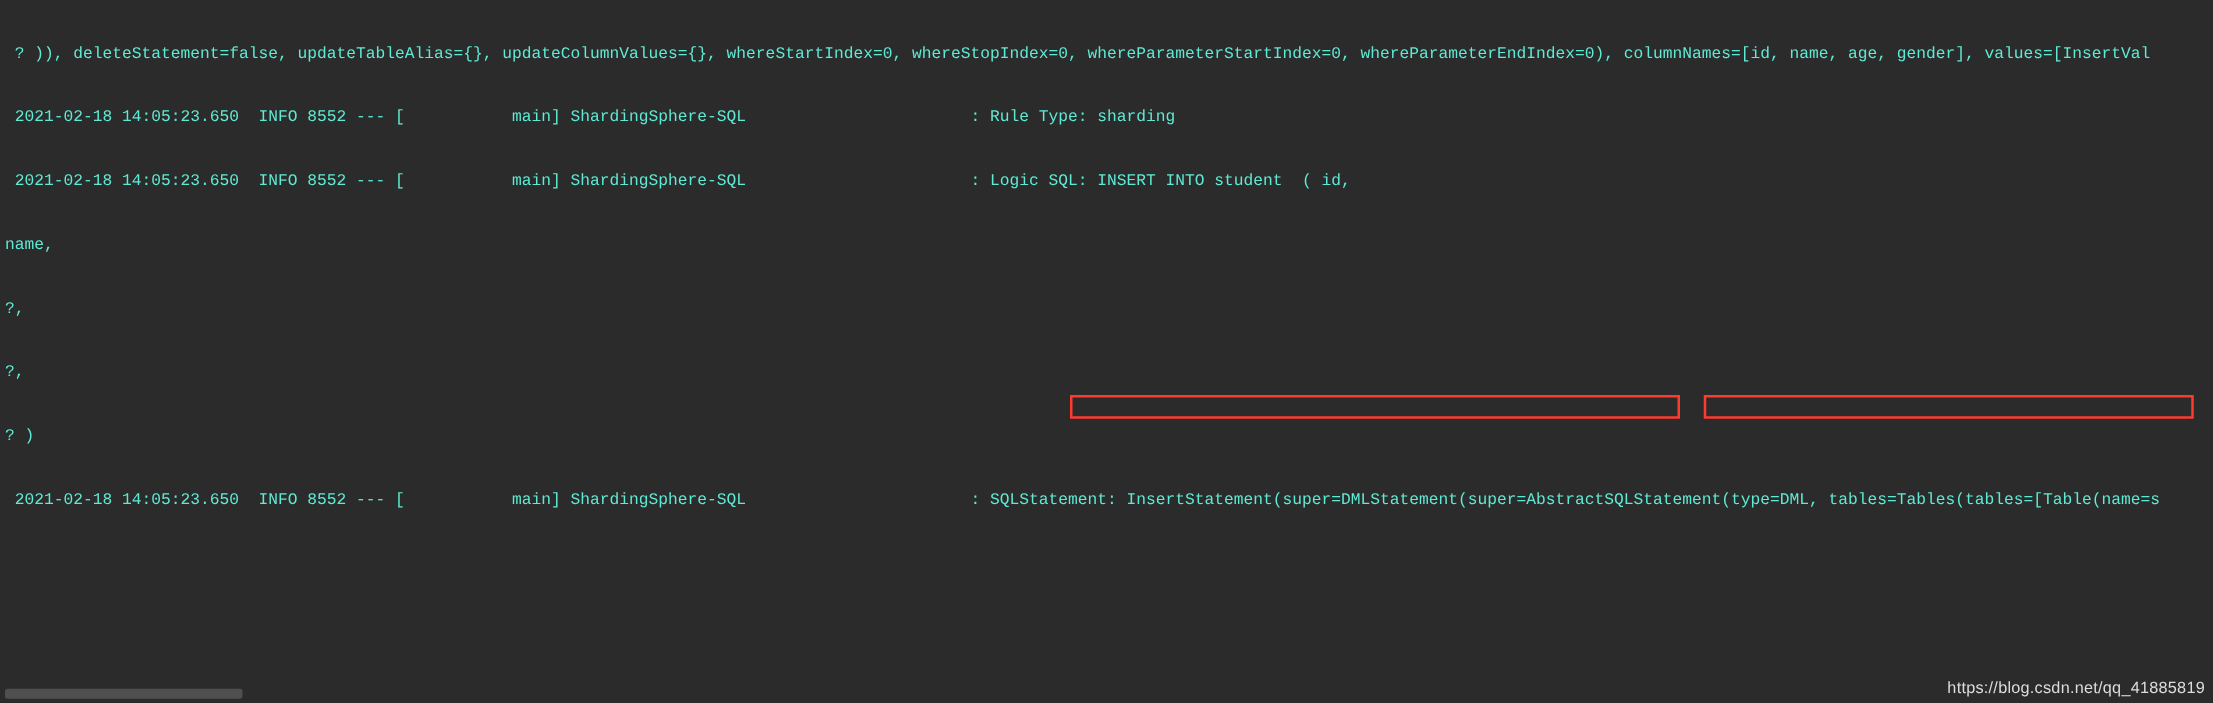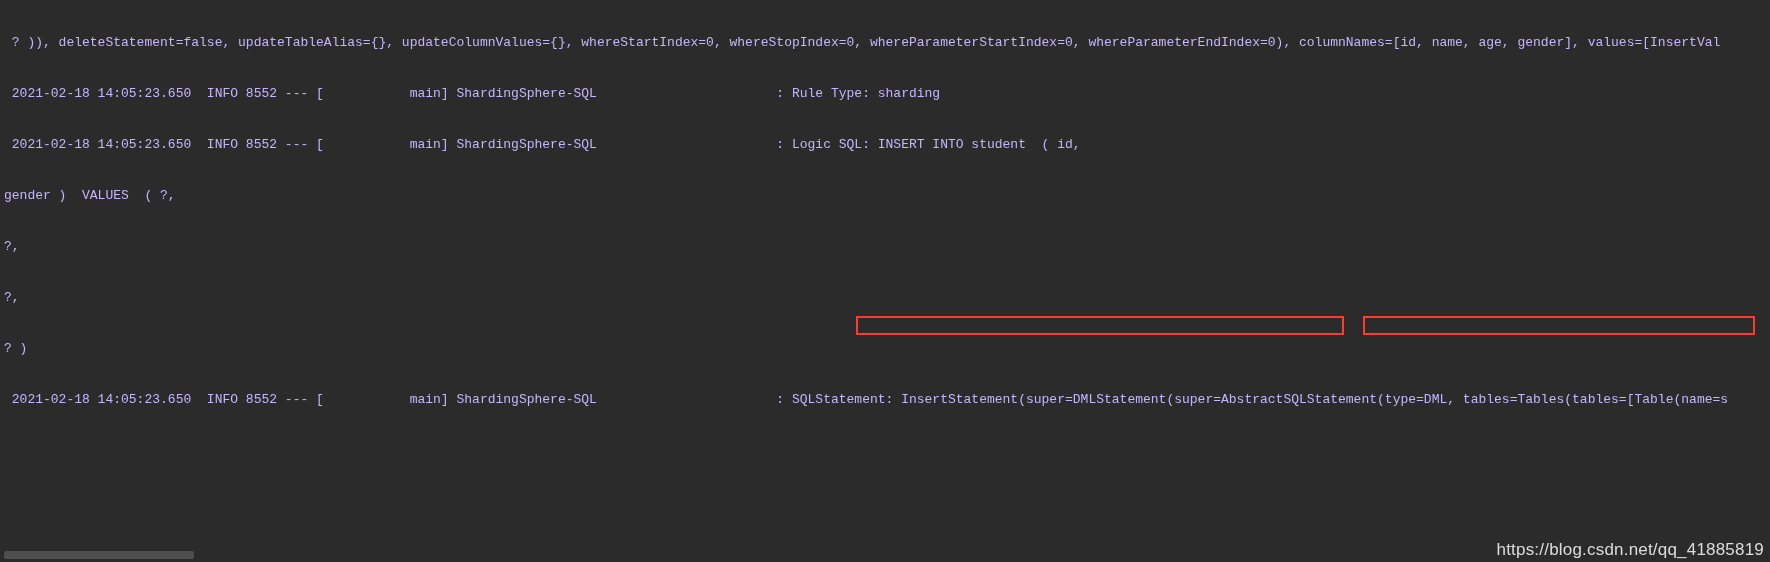--- a/index.html
+++ b/index.html
@@ -12,55 +12,55 @@
     width: 1770px;
     height: 562px;
     overflow: hidden;
     position: relative;
   }
   .console {
     padding: 0 4px;
     white-space: pre;
     overflow: hidden;
   }
-  .line { white-space: pre; color: #c4b5fd; }
+  .line { white-space: pre; color: #5eead4; }
   .highlight-box {
     position: absolute;
     border: 2px solid #ff3b30;
     pointer-events: none;
   }
   .hl1 { left: 856px; top: 316px; width: 488px; height: 19px; }
   .hl2 { left: 1363px; top: 316px; width: 392px; height: 19px; }
   .watermark {
     position: absolute;
     right: 6px;
     bottom: 4px;
     color: #dcdcdc;
-    font-size: 17px;
+    font-size: 13px;
     font-family: Arial, sans-serif;
     letter-spacing: 0.2px;
   }
   .scrollbar-thumb {
     position: absolute;
     left: 4px;
     bottom: 3px;
     height: 8px;
     width: 190px;
     background: #4f4f4f;
     border-radius: 2px;
   }
 </style>
 </head>
 <body>
 
 <div class="console">
   <div class="line"> ? )), deleteStatement=false, updateTableAlias={}, updateColumnValues={}, whereStartIndex=0, whereStopIndex=0, whereParameterStartIndex=0, whereParameterEndIndex=0), columnNames=[id, name, age, gender], values=[InsertVal</div>
   <div class="line"> 2021-02-18 14:05:23.650  INFO 8552 --- [           main] ShardingSphere-SQL                       : Rule Type: sharding</div>
   <div class="line"> 2021-02-18 14:05:23.650  INFO 8552 --- [           main] ShardingSphere-SQL                       : Logic SQL: INSERT INTO student  ( id,</div>
-  <div class="line">gender )  VALUES  ( ?,</div>
+  <div class="line">name,</div>
   <div class="line">?,</div>
   <div class="line">?,</div>
   <div class="line">? )</div>
   <div class="line"> 2021-02-18 14:05:23.650  INFO 8552 --- [           main] ShardingSphere-SQL                       : SQLStatement: InsertStatement(super=DMLStatement(super=AbstractSQLStatement(type=DML, tables=Tables(tables=[Table(name=s</div>
   
   
   
   
   
   

